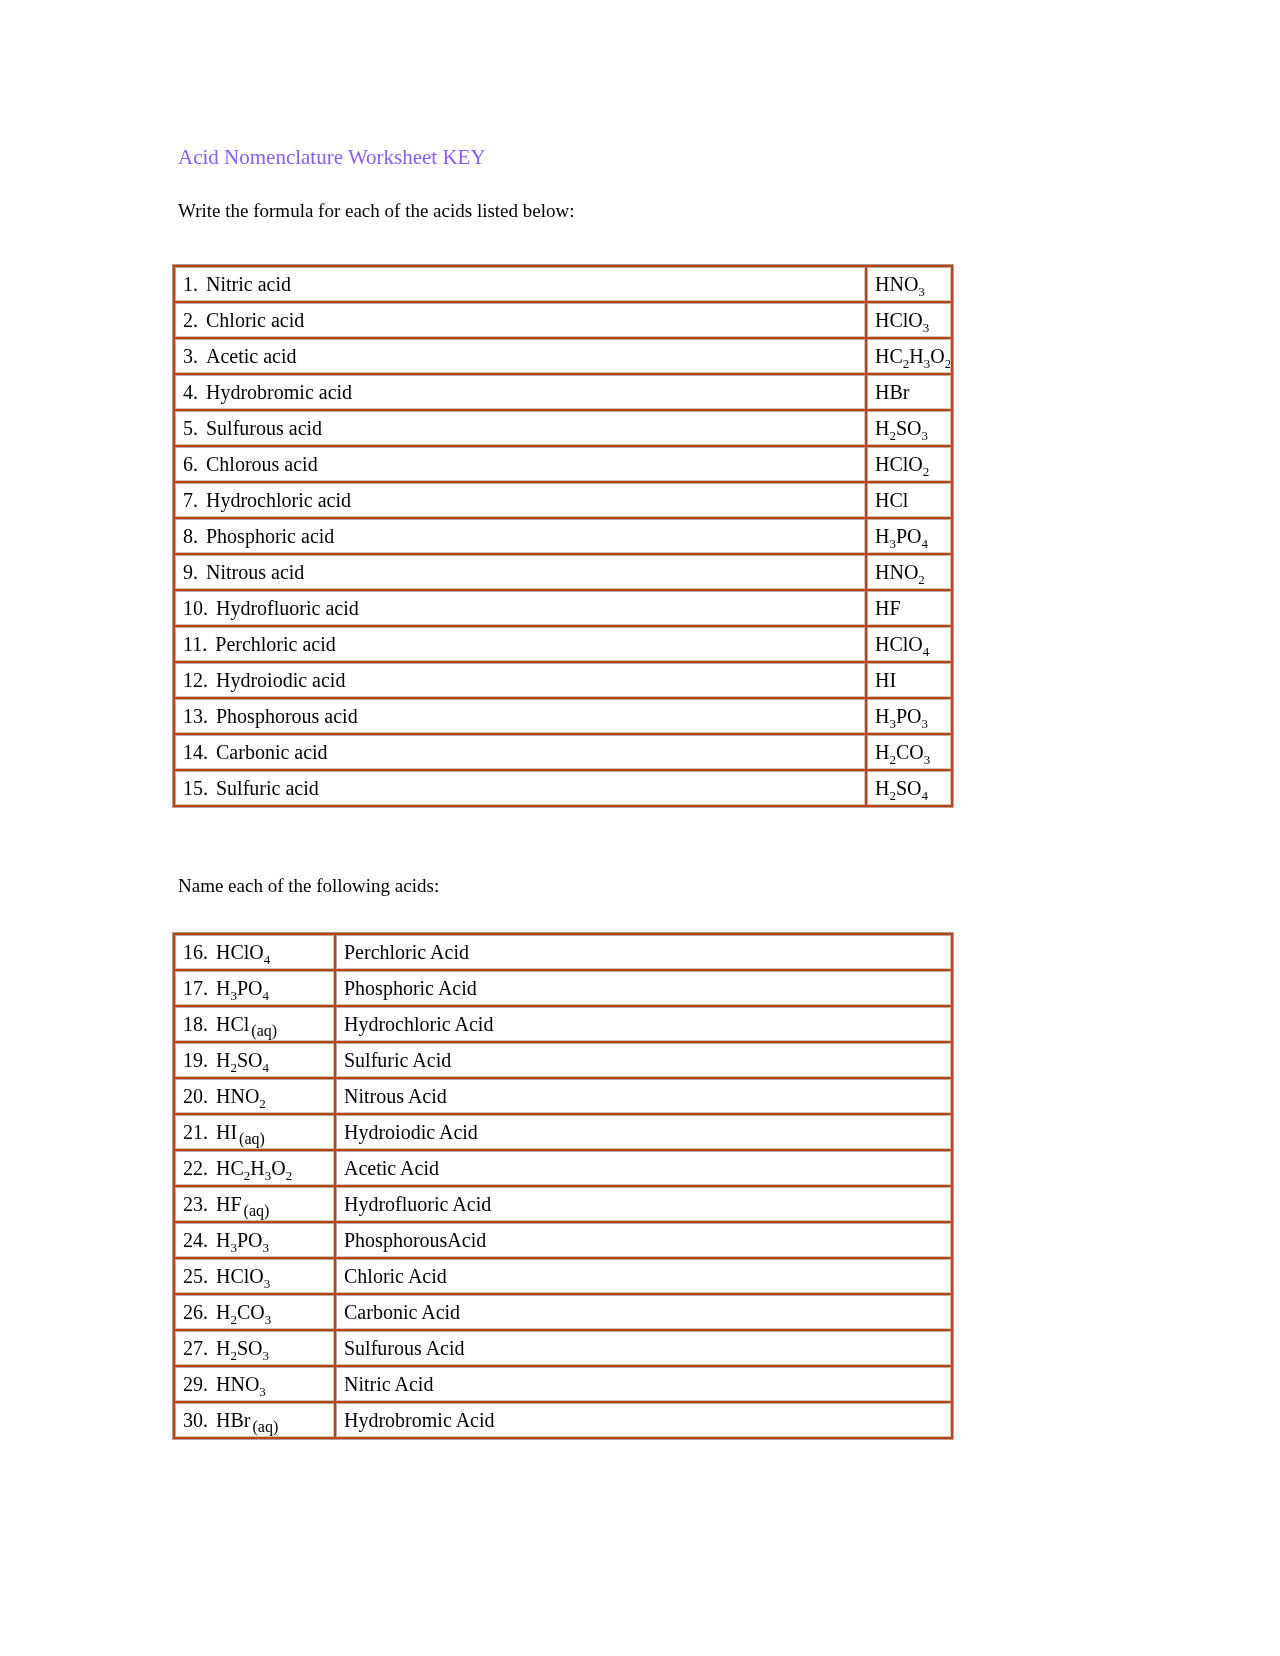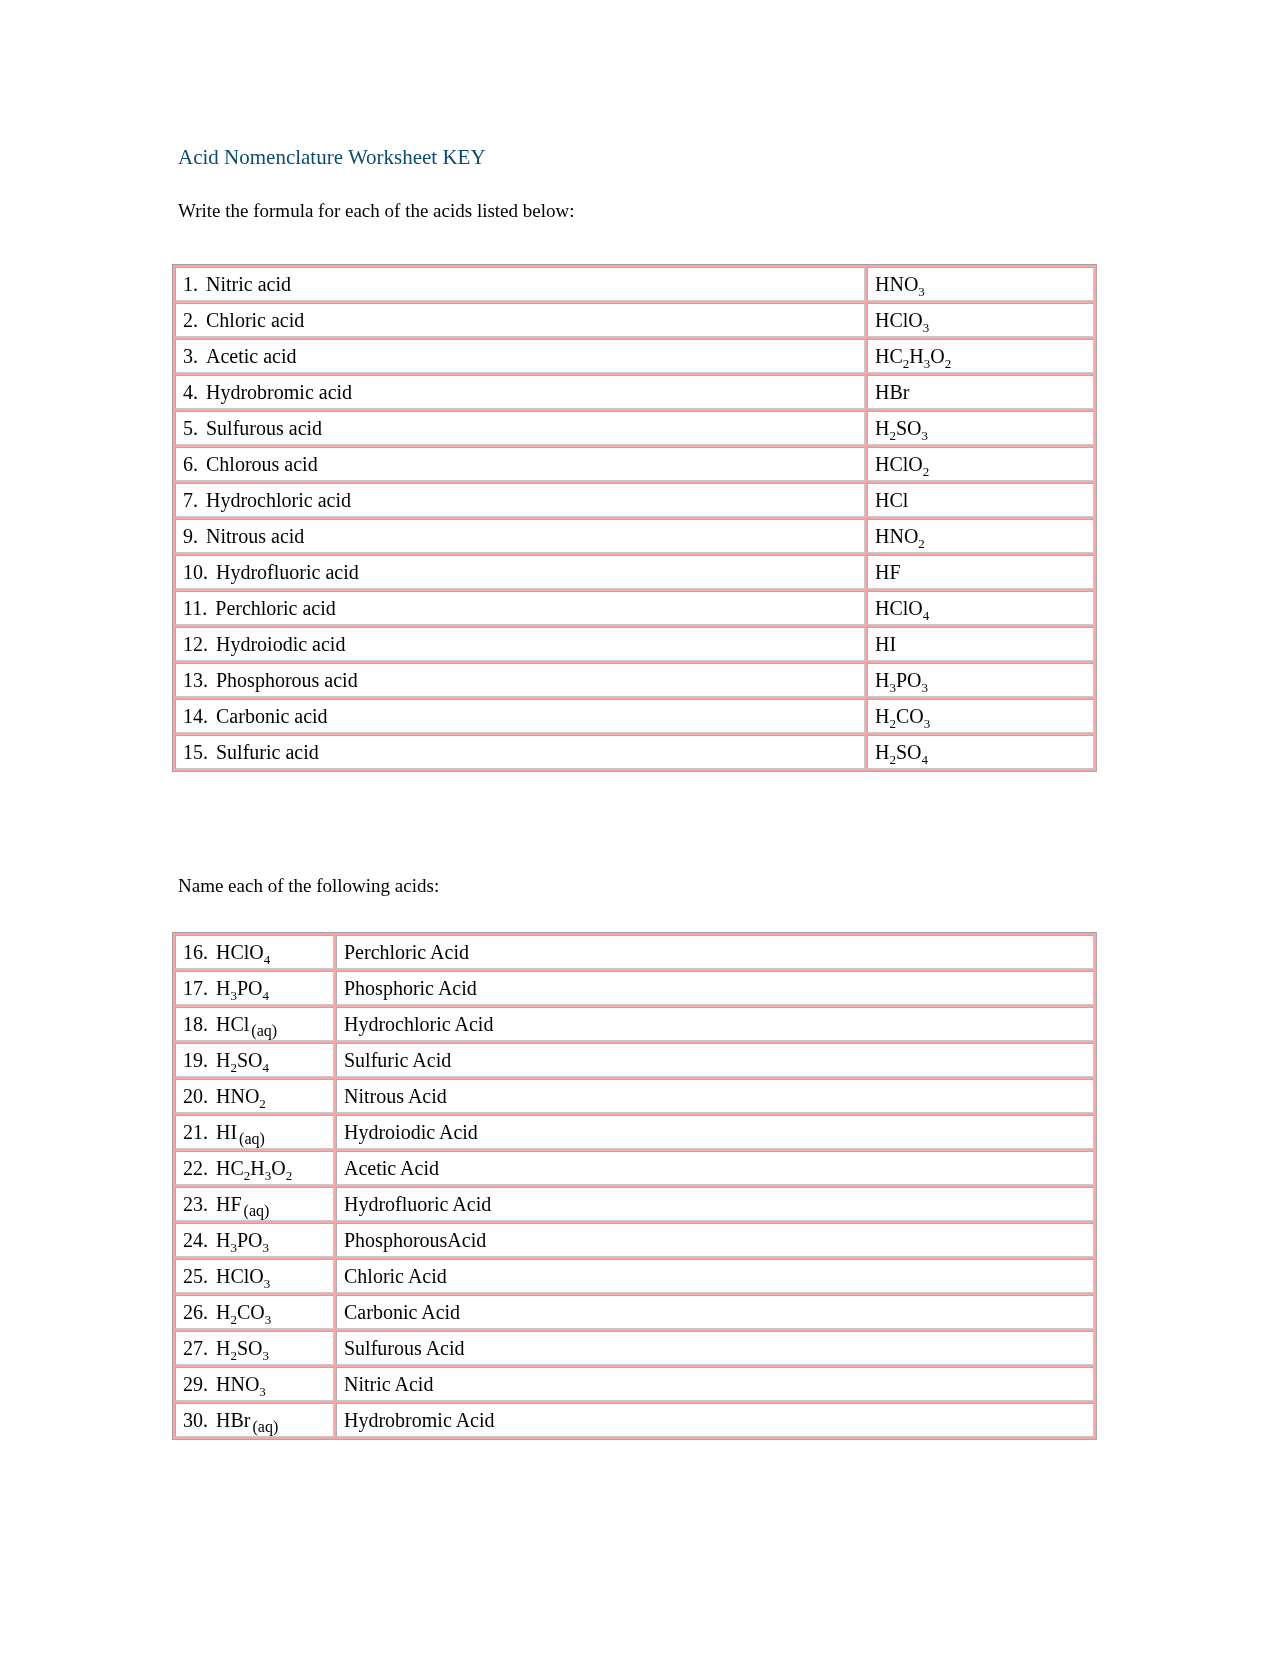--- a/index.html
+++ b/index.html
@@ -30,25 +30,25 @@
     line-height: 26px;
     color: #000000;
     white-space: nowrap;
   }
   #section1-heading { top: 198px; }
   #section2-heading { top: 873px; }
 
   table.worksheet-table {
     position: absolute;
     left: 172px;
-    width: 925px;
+    width: 782px;
     table-layout: fixed;
     border-collapse: separate;
     border-spacing: 2px;
-    background: #fca5a5;
+    background: #c2410c;
     border-top: 1px solid #9e9e9e;
     border-left: 1px solid #9e9e9e;
     border-right: 1px solid #a8a8a8;
     border-bottom: 1px solid #a8a8a8;
   }
   #formula-table { top: 264px; }
   #naming-table  { top: 932px; }
 
   table.worksheet-table td {
     border-top: 1px solid #adadad;
@@ -75,21 +75,21 @@
     vertical-align: sub;
   }
   sub.aq {
     font-size: 16px;
     margin-left: 2px;
   }
 </style>
 </head>
 <body>
 
-<div class="doc-title" style="color: #0c4a6e;">Acid Nomenclature Worksheet KEY</div>
+<div class="doc-title" style="color: #8b5cf6;">Acid Nomenclature Worksheet KEY</div>
 
 <div id="section1-heading" class="section-heading">Write the formula for each of the acids listed below:</div>
 
 <table id="formula-table" class="worksheet-table">
   <tbody id="formula-table-body">
       <tr>
         <td class="col-name"><span class="row-num">1.</span><span>Nitric acid</span></td>
         <td class="col-formula"><span>HNO<sub>3</sub></span></td>
       </tr>
       <tr>
@@ -110,20 +110,24 @@
       </tr>
       <tr>
         <td class="col-name"><span class="row-num">6.</span><span>Chlorous acid</span></td>
         <td class="col-formula"><span>HClO<sub>2</sub></span></td>
       </tr>
       <tr>
         <td class="col-name"><span class="row-num">7.</span><span>Hydrochloric acid</span></td>
         <td class="col-formula"><span>HCl</span></td>
       </tr>
       <tr>
+        <td class="col-name"><span class="row-num">8.</span><span>Phosphoric acid</span></td>
+        <td class="col-formula"><span>H<sub>3</sub>PO<sub>4</sub></span></td>
+      </tr>
+      <tr>
         <td class="col-name"><span class="row-num">9.</span><span>Nitrous acid</span></td>
         <td class="col-formula"><span>HNO<sub>2</sub></span></td>
       </tr>
       <tr>
         <td class="col-name"><span class="row-num">10.</span><span>Hydrofluoric acid</span></td>
         <td class="col-formula"><span>HF</span></td>
       </tr>
       <tr>
         <td class="col-name"><span class="row-num">11.</span><span>Perchloric acid</span></td>
         <td class="col-formula"><span>HClO<sub>4</sub></span></td>

